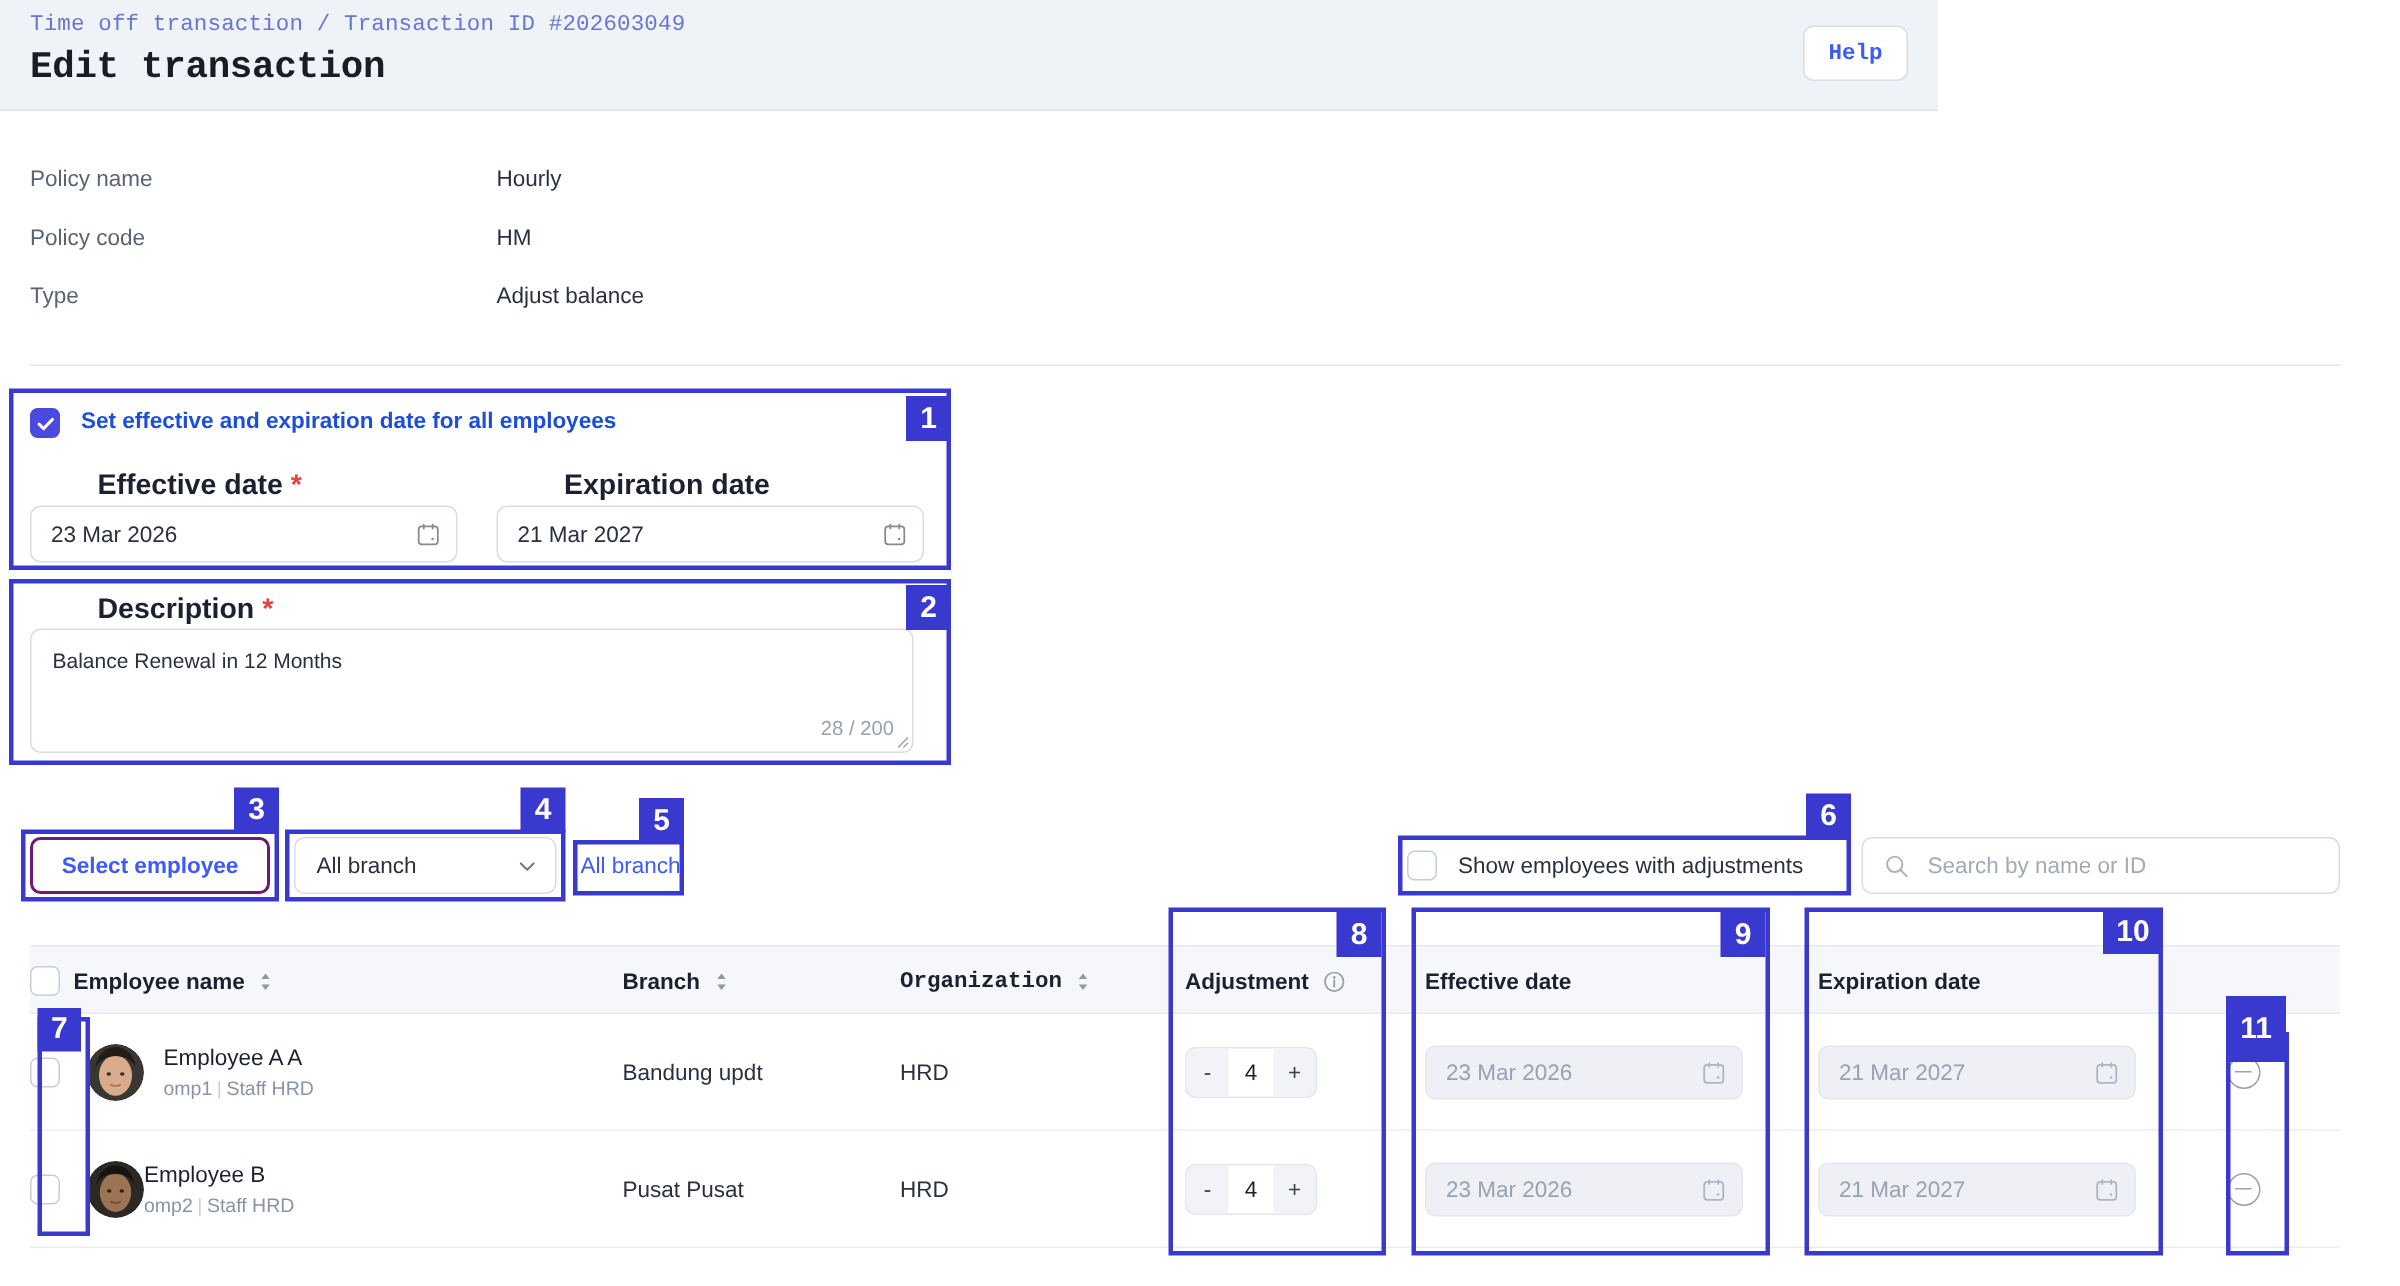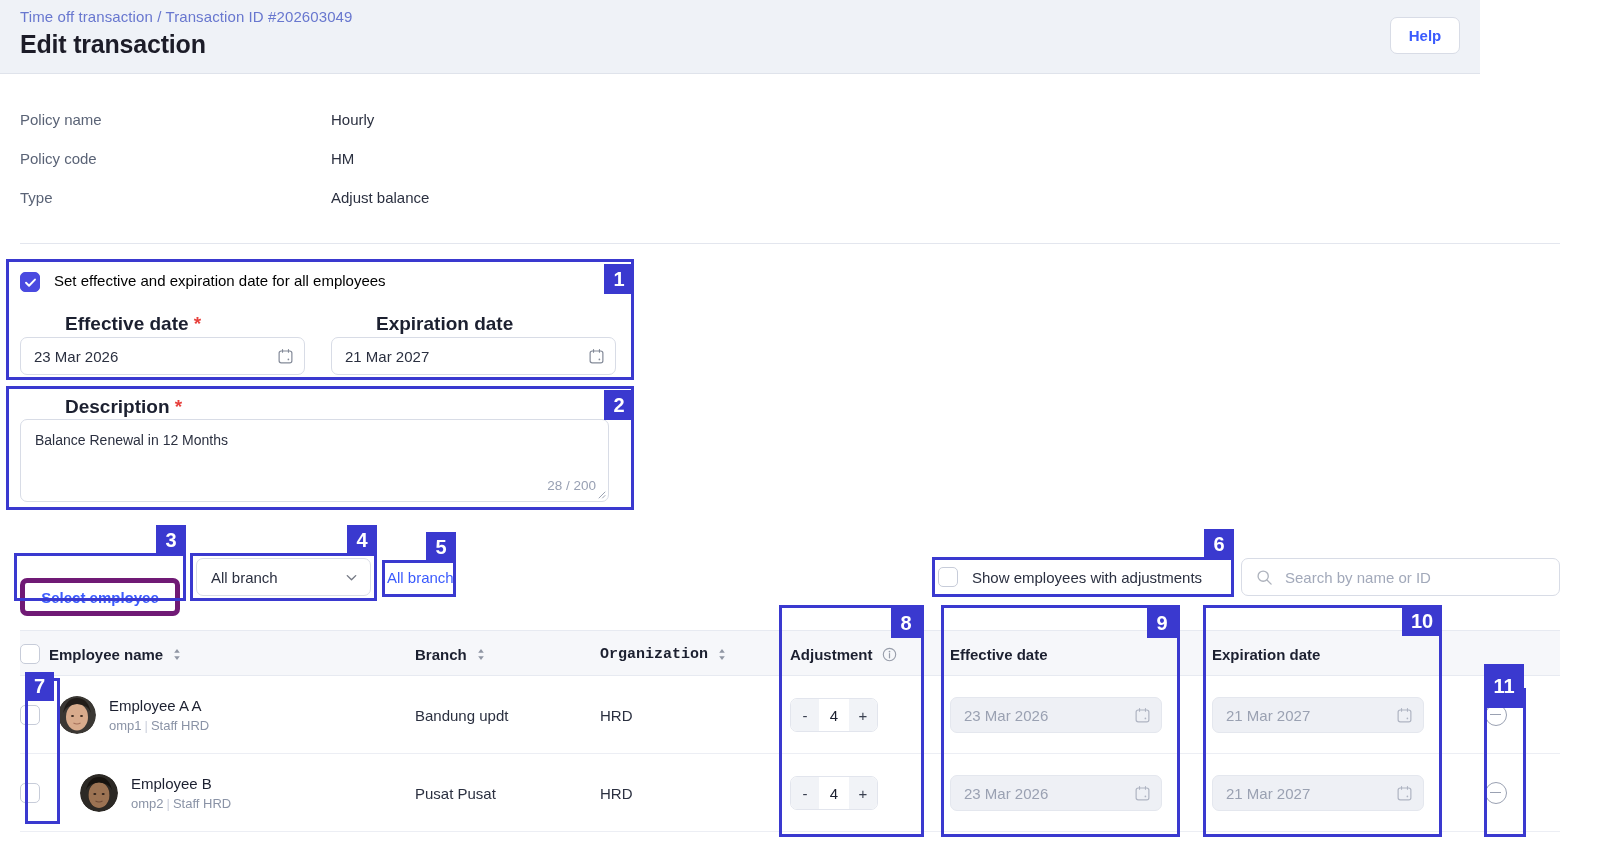--- a/index.html
+++ b/index.html
@@ -6,23 +6,24 @@
   html, body {
     width: 1600px; height: 857px;
     background: #ffffff;
     font-family: "Liberation Sans", sans-serif;
     overflow: hidden;
   }
   #root { position: relative; width: 1600px; height: 857px; }
 
   
   .page-header {
-    position: absolute; left: 0; top: 0; width: 1480px; height: 74px;
+    position: absolute; left: 0; top: 0; width: 1292px; height: 74px;
     background: #eff2f7;
     border-bottom: 1px solid #dfe3eb;
+    font-family: Liberation Mono, monospace;
   }
   .breadcrumb {
     position: absolute; left: 20px; top: 8px;
     font-size: 15px; color: #6877cf; letter-spacing: .1px;
   }
   .page-title {
     position: absolute; left: 20px; top: 30px;
     font-size: 25px; font-weight: 700; color: #1c1c28; letter-spacing: -.2px;
   }
   .help-btn {
@@ -68,21 +69,21 @@
   .sec1-check {
     position: absolute; left: 20px; top: 272px;
     width: 20px; height: 20px; border-radius: 5px;
     background: #4a4ae0; border: 1px solid #4a4ae0;
     display: flex; align-items: center; justify-content: center;
     cursor: pointer;
   }
   .sec1-check svg { width: 13px; height: 13px; }
   .sec1-label {
     position: absolute; left: 54px; top: 272px;
-    font-size: 15px; color: #000000;
+    font-size: 15px; color: #1d4ed8; font-weight: bold;
   }
   .fld-label {
     position: absolute; font-size: 19px; font-weight: 700; color: #1c2030; margin-left: 45px;
   }
   .req { color: #e7413d; font-weight: 700; }
   .dt-input {
     position: absolute; height: 38px;
     background: #fff; border: 1px solid #d8dce6; border-radius: 7px;
     display: flex; align-items: center;
     padding: 0 10px 0 13px;
@@ -106,22 +107,22 @@
   .desc-count {
     position: absolute; right: 12px; bottom: 8px;
     font-size: 13.5px; color: #98a0b3;
   }
   .resize-grip {
     position: absolute; right: 2px; bottom: 2px; width: 10px; height: 10px;
   }
 
   
   .select-emp-btn {
-    position: absolute; left: 20px; top: 578px; width: 160px; height: 38px;
-    background: #fff; border: 5px solid #701a75; border-radius: 7px;
+    position: absolute; left: 20px; top: 558px; width: 160px; height: 38px;
+    background: #fff; border: 2px solid #701a75; border-radius: 7px;
     color: #3b5bfd; font-size: 15px; font-weight: 700;
     display: flex; align-items: center; justify-content: center;
     cursor: pointer;
   }
   .branch-select {
     position: absolute; left: 196px; top: 558px; width: 175px; height: 38px;
     background: #fff; border: 1px solid #d8dce6; border-radius: 7px;
     display: flex; align-items: center; padding: 0 11px 0 14px;
     font-size: 15px; color: #2b3040; cursor: pointer;
   }
@@ -407,21 +408,21 @@
       </div>
       <div class="cell" style="left:1465px;">
         <div class="remove-btn"></div>
       </div>
     </div>
 
     <div class="trow">
       <div class="cell" style="left:0;">
         <div class="row-chk"></div>
       </div>
-      <div class="cell" style="left:38px; gap:13px;margin-left:22px;">
+      <div class="cell" style="left:38px; ">
         <div class="avatar">
           <svg viewBox="0 0 38 38" width="38" height="38">
             <defs>
                 <clipPath id="cp2">
                   <circle cx="19" cy="19" r="19"></circle>
                 </clipPath>
               </defs>
             <g clip-path="url(#cp2)">
               <rect width="38" height="38" fill="#2c2925"></rect>
               <ellipse cx="19" cy="21" rx="10.5" ry="13" fill="#9d7css"></ellipse>

